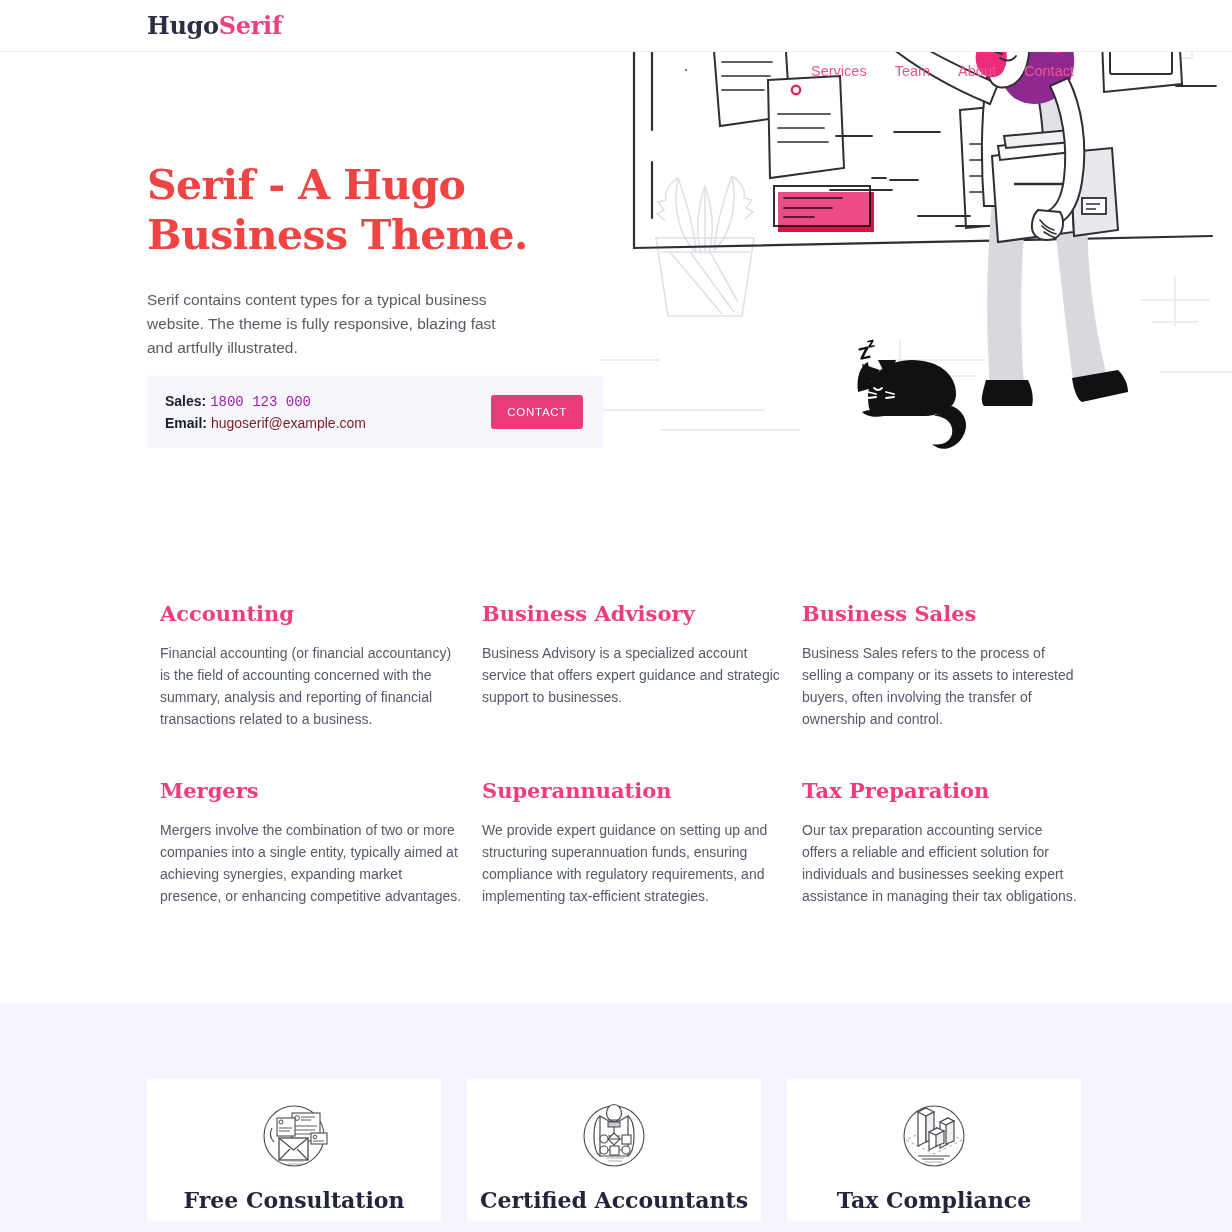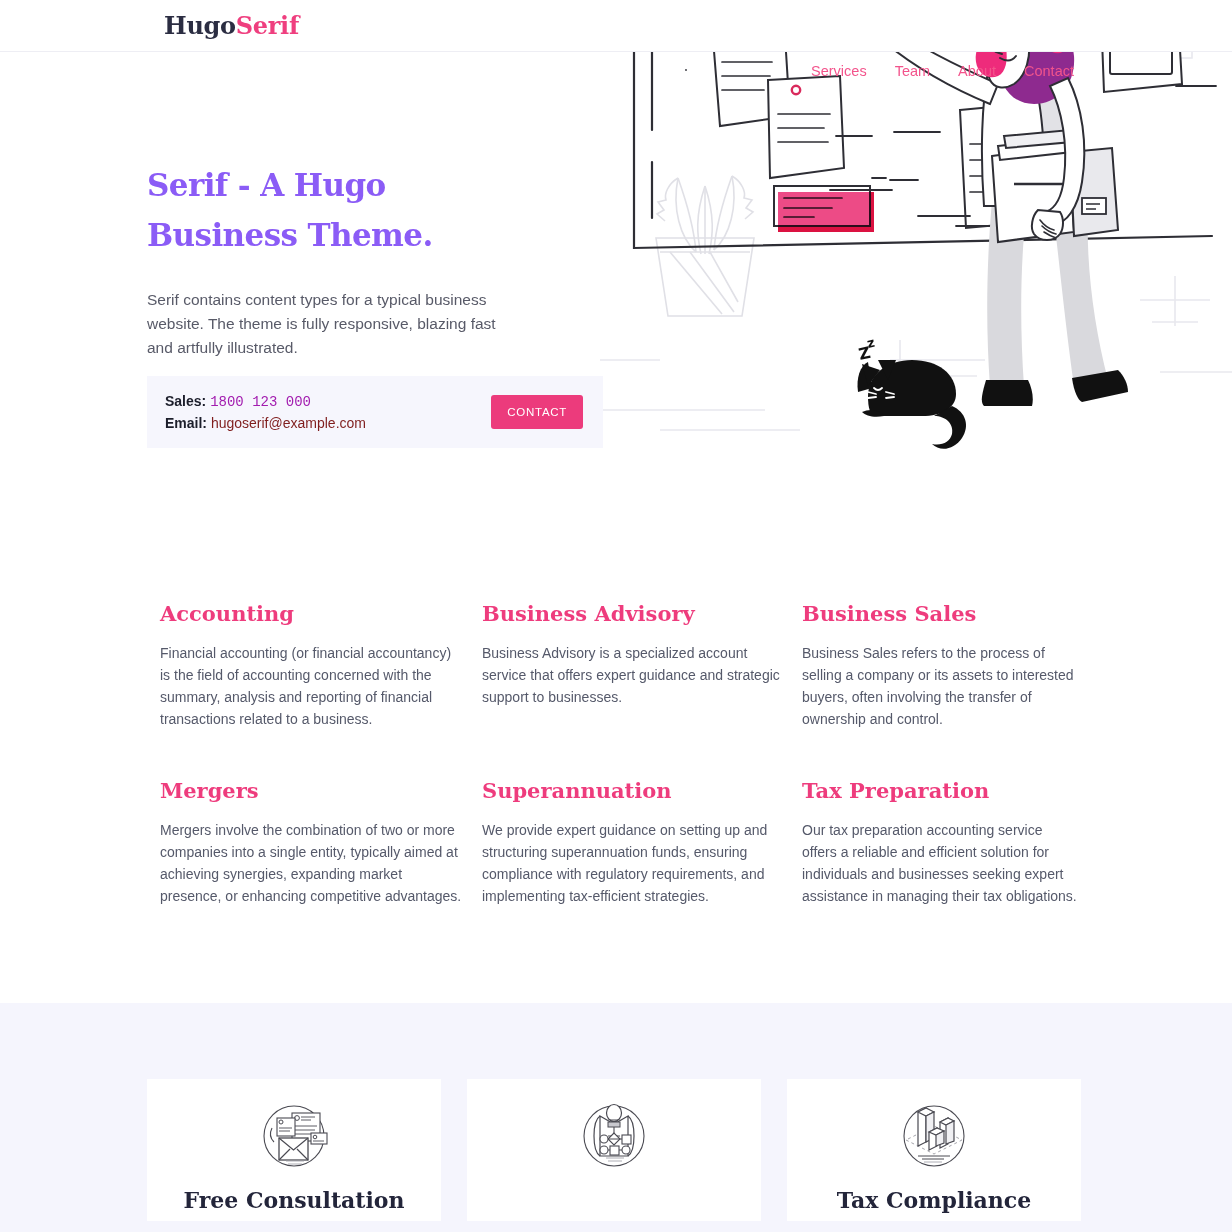--- a/index.html
+++ b/index.html
@@ -15,21 +15,21 @@
   
   .header {
     position: absolute; top: 0; left: 0;
     width: 1232px; height: 52px;
     border-bottom: 1px solid #eeeef4;
     background: #fff;
     z-index: 30;
     display: flex; align-items: center;
   }
   .logo {
-    position: absolute; left: 164px; top: 11px;
+    position: absolute; left: 147px; top: 11px;
     font-family: "DejaVu Serif", "Liberation Serif", serif;
     font-weight: 700; font-size: 24px; letter-spacing: -0.3px;
     line-height: 30px; white-space: nowrap;
   }
   .logo .hugo { color: #2b2d42; }
   .logo .serif { color: #ef3f7f; }
   .nav {
     position: absolute; right: 158px; top: 17px;
     display: flex; align-items: center; gap: 28px;
   }
@@ -44,23 +44,23 @@
   .hero { position: absolute; top: 52px; left: 0; width: 1232px; height: 460px; }
   .hero-art {
     position: absolute; top: -52px; left: 600px;
     width: 632px; height: 480px;
     overflow: hidden;
   }
   .hero-copy { position: absolute; left: 147px; top: 108px; width: 470px; }
   .hero-title {
     font-family: "DejaVu Serif", "Liberation Serif", serif;
     font-weight: 700;
-    font-size: 31px;
+    font-size: 41px;
     line-height: 50px;
-    color: #8b5cf6;
+    color: #ef4444;
     letter-spacing: -0.6px;
   }
   .hero-sub {
     margin-top: 28px;
     font-size: 15.5px;
     line-height: 24px;
     color: #585a68;
     width: 350px;
   }
   .contact-box {
@@ -392,20 +392,21 @@
             <path d="M38 35 l-6 6 6 6 6 -6 z" fill="#fff" stroke="#4a4a52" stroke-width="1.1"></path>
             <circle cx="28" cy="41" r="4" fill="#fff" stroke="#4a4a52" stroke-width="1.1"></circle>
             <rect x="46" y="37" width="9" height="9" fill="#fff" stroke="#4a4a52" stroke-width="1.1"></rect>
             <circle cx="28" cy="52" r="4" fill="#fff" stroke="#4a4a52" stroke-width="1.1"></circle>
             <rect x="34" y="48" width="9" height="9" fill="#fff" stroke="#4a4a52" stroke-width="1.1"></rect>
             <circle cx="50" cy="52" r="4" fill="#fff" stroke="#4a4a52" stroke-width="1.1"></circle>
             <path d="M32 41 h14 M32 52 h2 M43 52 h3" stroke="#4a4a52" stroke-width="1"></path>
             <path d="M30 60 h18 M32 63 h14" stroke="#9a9aa2" stroke-width="0.8"></path>
           </svg>
         </div>
+        <h4>Certified Accountants</h4>
       </div>
 
       <div class="card">
         <div class="card-icon">
           <svg width="76" height="76" viewBox="0 0 76 76">
             <circle cx="38" cy="38" r="30" fill="none" stroke="#4a4a52" stroke-width="1.1"></circle>
             <path d="M10 42 L38 56 L66 42 L38 28 Z" fill="none" stroke="#9a9aa2" stroke-width="0.9" stroke-dasharray="3 3"></path>
             <path d="M22 48 L22 14 L30 10 L30 44 Z" fill="#fff" stroke="#4a4a52" stroke-width="1.2"></path>
             <path d="M22 14 L30 10 L38 14 L30 18 Z" fill="#fff" stroke="#4a4a52" stroke-width="1.2"></path>
             <path d="M30 44 L30 18 L38 14 L38 40 Z" fill="#f0f0f3" stroke="#4a4a52" stroke-width="1.2"></path>

